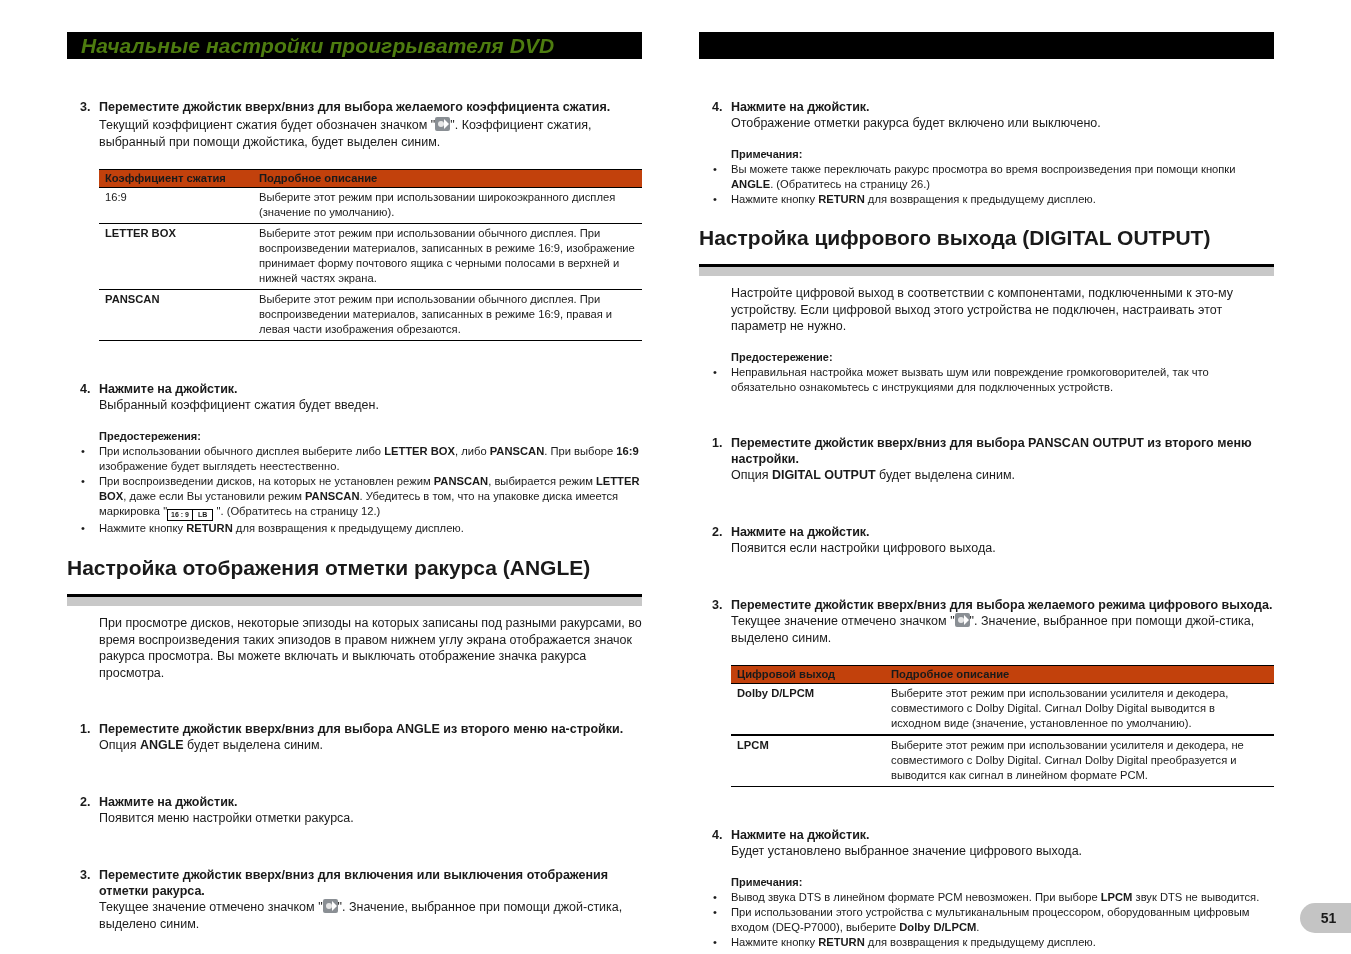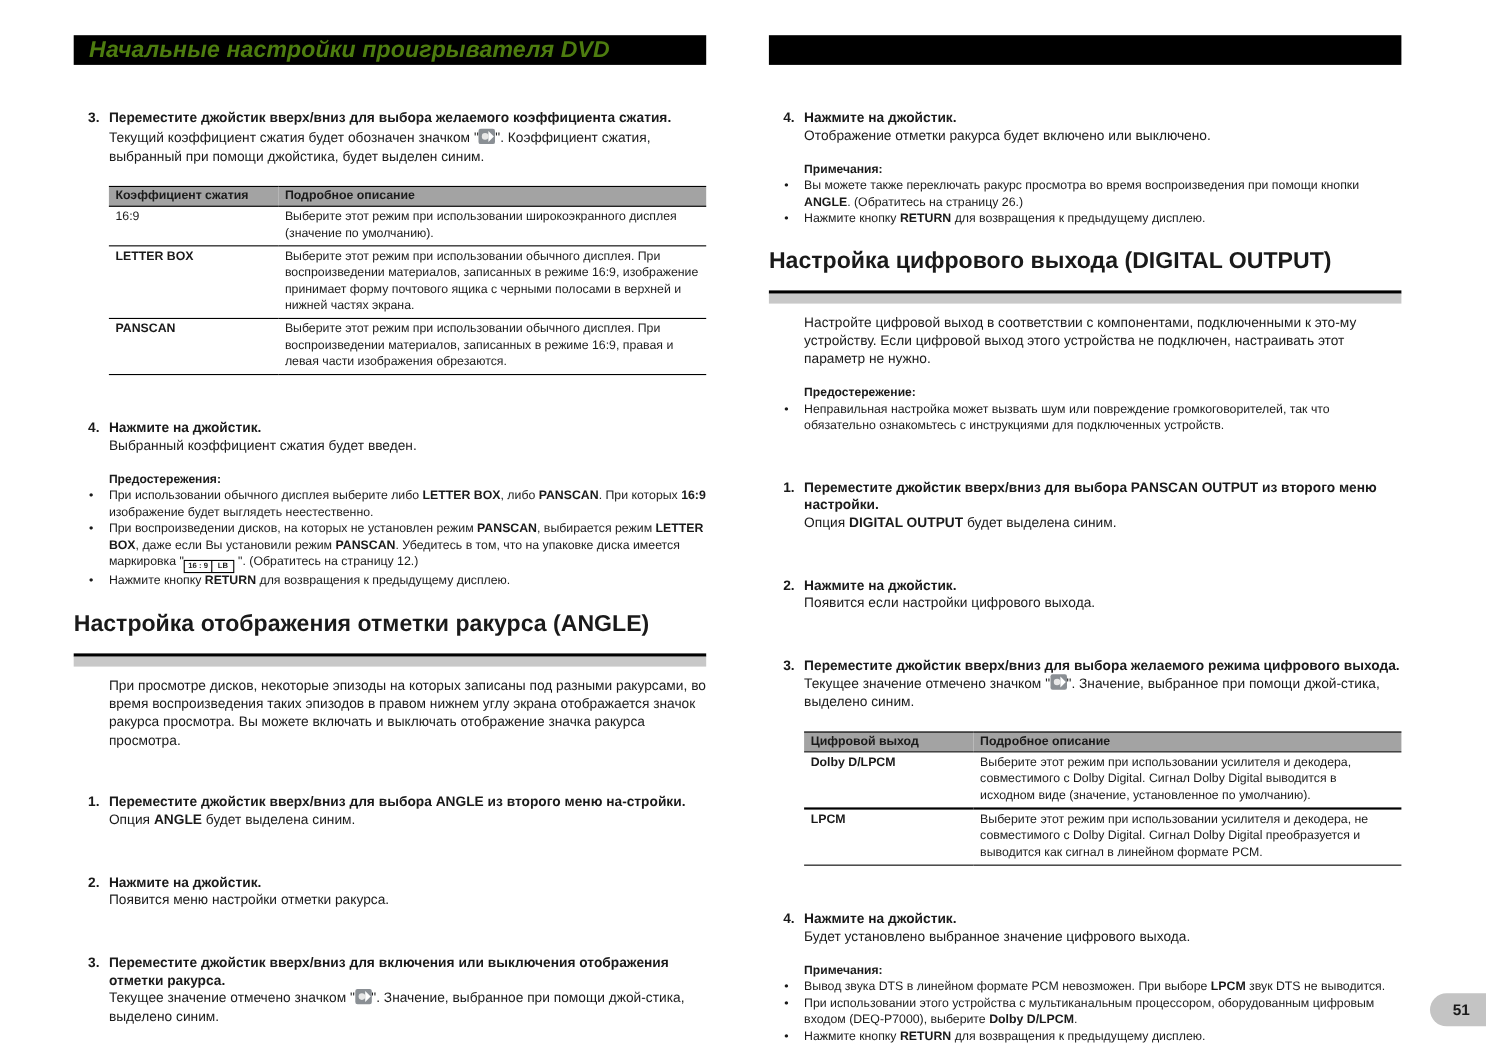--- a/index.html
+++ b/index.html
@@ -27,21 +27,21 @@
   .inline-icon { display: inline-block; width: 15px; height: 14px; background: #8a8f94; vertical-align: -2px;
                  position: relative; border-radius: 2px; }
   .inline-icon::before { content: ""; position: absolute; left: 3px; top: 4px; width: 6px; height: 6px; border-radius: 50%; background: #e8e8e8; }
   .inline-icon::after { content: ""; position: absolute; right: 1px; top: 2px; border-left: 5px solid #fff; border-top: 5px solid transparent; border-bottom: 5px solid transparent; }
 
   .mark-169 { display: inline-flex; border: 1px solid #000; height: 12px; vertical-align: -2px; font-size: 7px; font-weight: bold; line-height: 10px; }
   .mark-169 span { padding: 0 3px; }
   .mark-169 span + span { border-left: 1px solid #000; padding: 0 5px; }
 
   table.spec { border-collapse: collapse; width: 100%; }
-  table.spec th { background: #a3a3a3; text-align: left; font-size: 11.2px; font-weight: bold; padding: 1px 6px 1px 6px;
+  table.spec th { background: #c2410c; text-align: left; font-size: 11.2px; font-weight: bold; padding: 1px 6px 1px 6px;
                   border-top: 1px solid #000; border-bottom: 1px solid #000; line-height: 15px; }
   table.spec td { font-size: 11.2px; line-height: 15px; padding: 2px 6px 3px 6px; vertical-align: top; border-bottom: 1px solid #000; }
   table.spec tr.last td { border-bottom: 1.5px solid #000; }
   table.spec td.key { font-weight: bold; }
 
   .section-heading { font-size: 21px; font-weight: bold; line-height: 24px; border-bottom: 3px solid #000; padding-bottom: 14px; }
   .section-grey { height: 9px; background: #c8c8c8; }
 
   .page-num { position: absolute; right: 0; top: 903px; width: 51px; height: 30px; background: #c4c4c4;
               border-radius: 15px 0 0 15px; font-weight: bold; font-size: 14px; line-height: 30px; text-align: center; padding-left: 6px; }
@@ -89,21 +89,21 @@
 
   <div class="step" style="margin-top:22px;">
     <span class="step-num">4.</span>
     <div class="step-title">Нажмите на джойстик.</div>
     <div class="body-text">Выбранный коэффициент сжатия будет введен.</div>
   </div>
 
   <div class="indent" style="margin-top:15px;">
     <div class="note-title">Предостережения:</div>
     <ul class="bullets">
-      <li style="margin-left:-20px;"><span>При использовании обычного дисплея выберите либо </span><b>LETTER BOX</b><span>, либо </span><b>PANSCAN</b><span>. При которых </span><b>16:9</b><span> изображение будет выглядеть неестественно.</span></li>
+      <li style="margin-left:-20px;"><span>При использовании обычного дисплея выберите либо </span><b>LETTER BOX</b><span>, либо </span><b>PANSCAN</b><span>. При выборе </span><b>16:9</b><span> изображение будет выглядеть неестественно.</span></li>
       <li style="margin-left:-20px;"><span>При воспроизведении дисков, на которых не установлен режим </span><b>PANSCAN</b><span>, выбирается режим </span><b>LETTER BOX</b><span>, даже если Вы установили режим </span><b>PANSCAN</b><span>. Убедитесь в том, что на упаковке диска имеется маркировка "</span><span class="mark-169">
             <span>16 : 9</span>
             <span>LB</span>
           </span><span> ". (Обратитесь на страницу 12.)</span></li>
       <li style="margin-left:-20px;"><span>Нажмите кнопку </span><b>RETURN</b><span> для возвращения к предыдущему дисплею.</span></li>
     </ul>
   </div>
 
   <div style="margin-top:20px;">
     <div class="section-heading">Настройка отображения отметки ракурса (ANGLE)</div>

